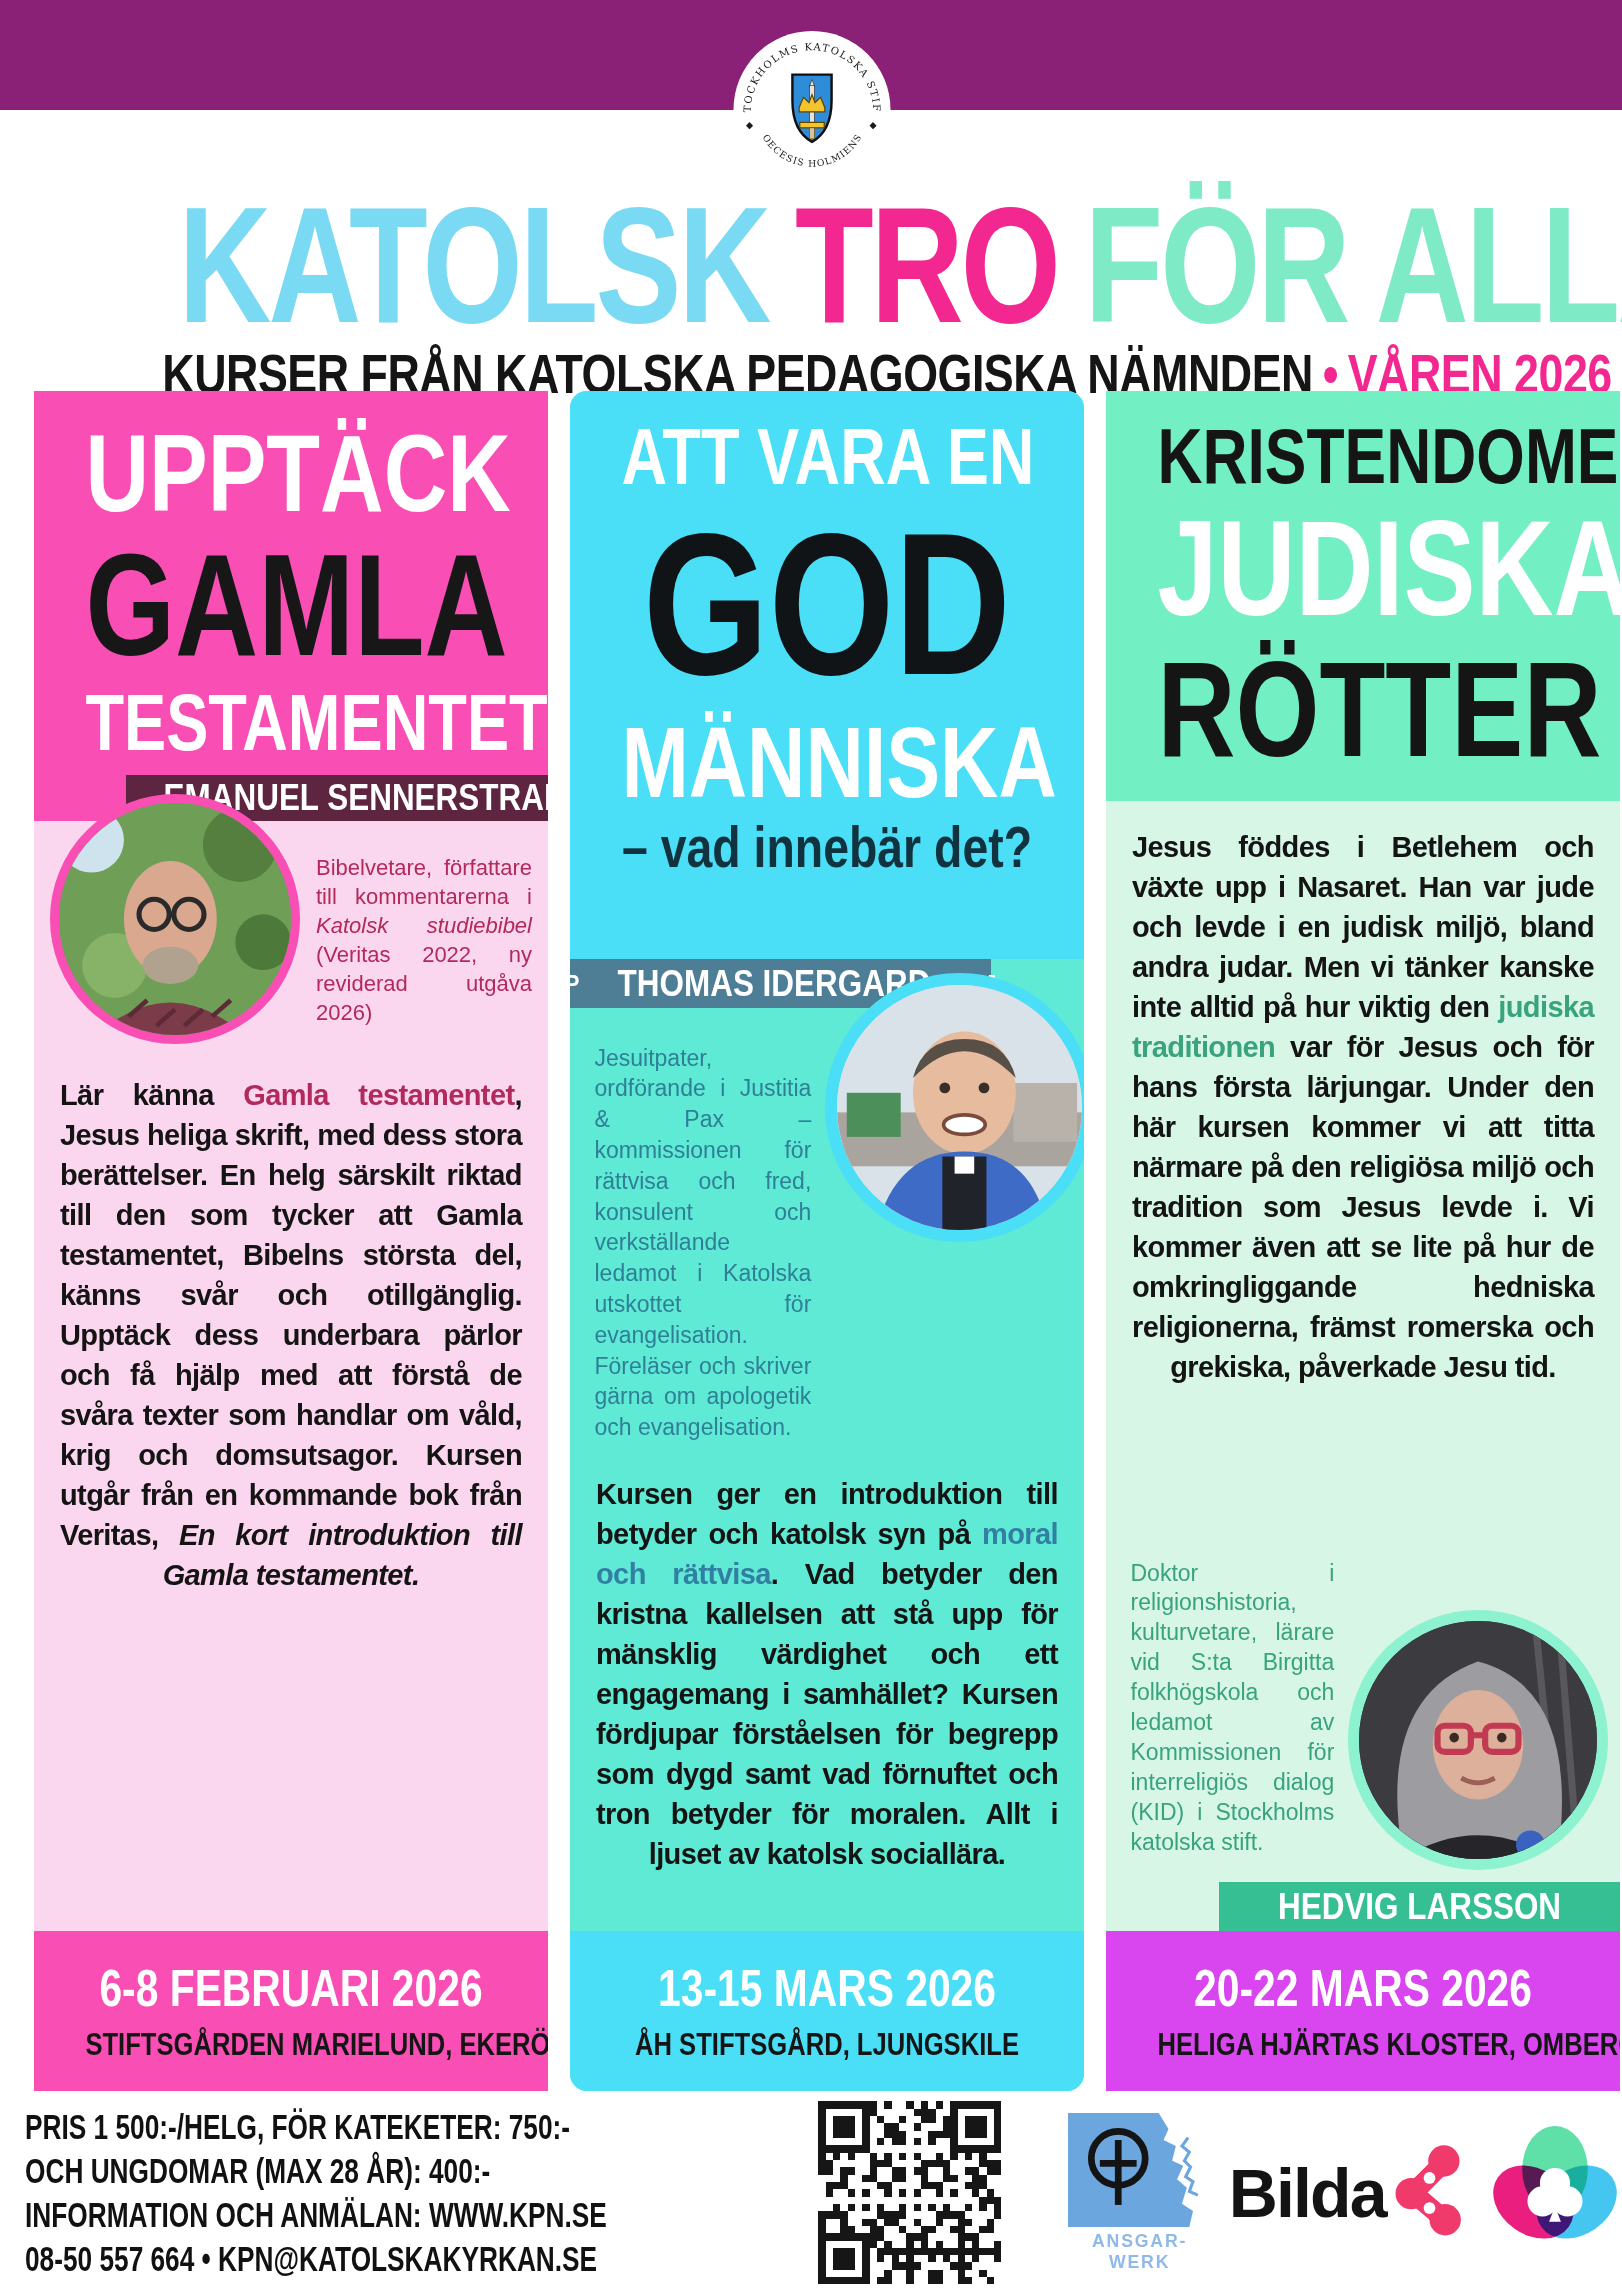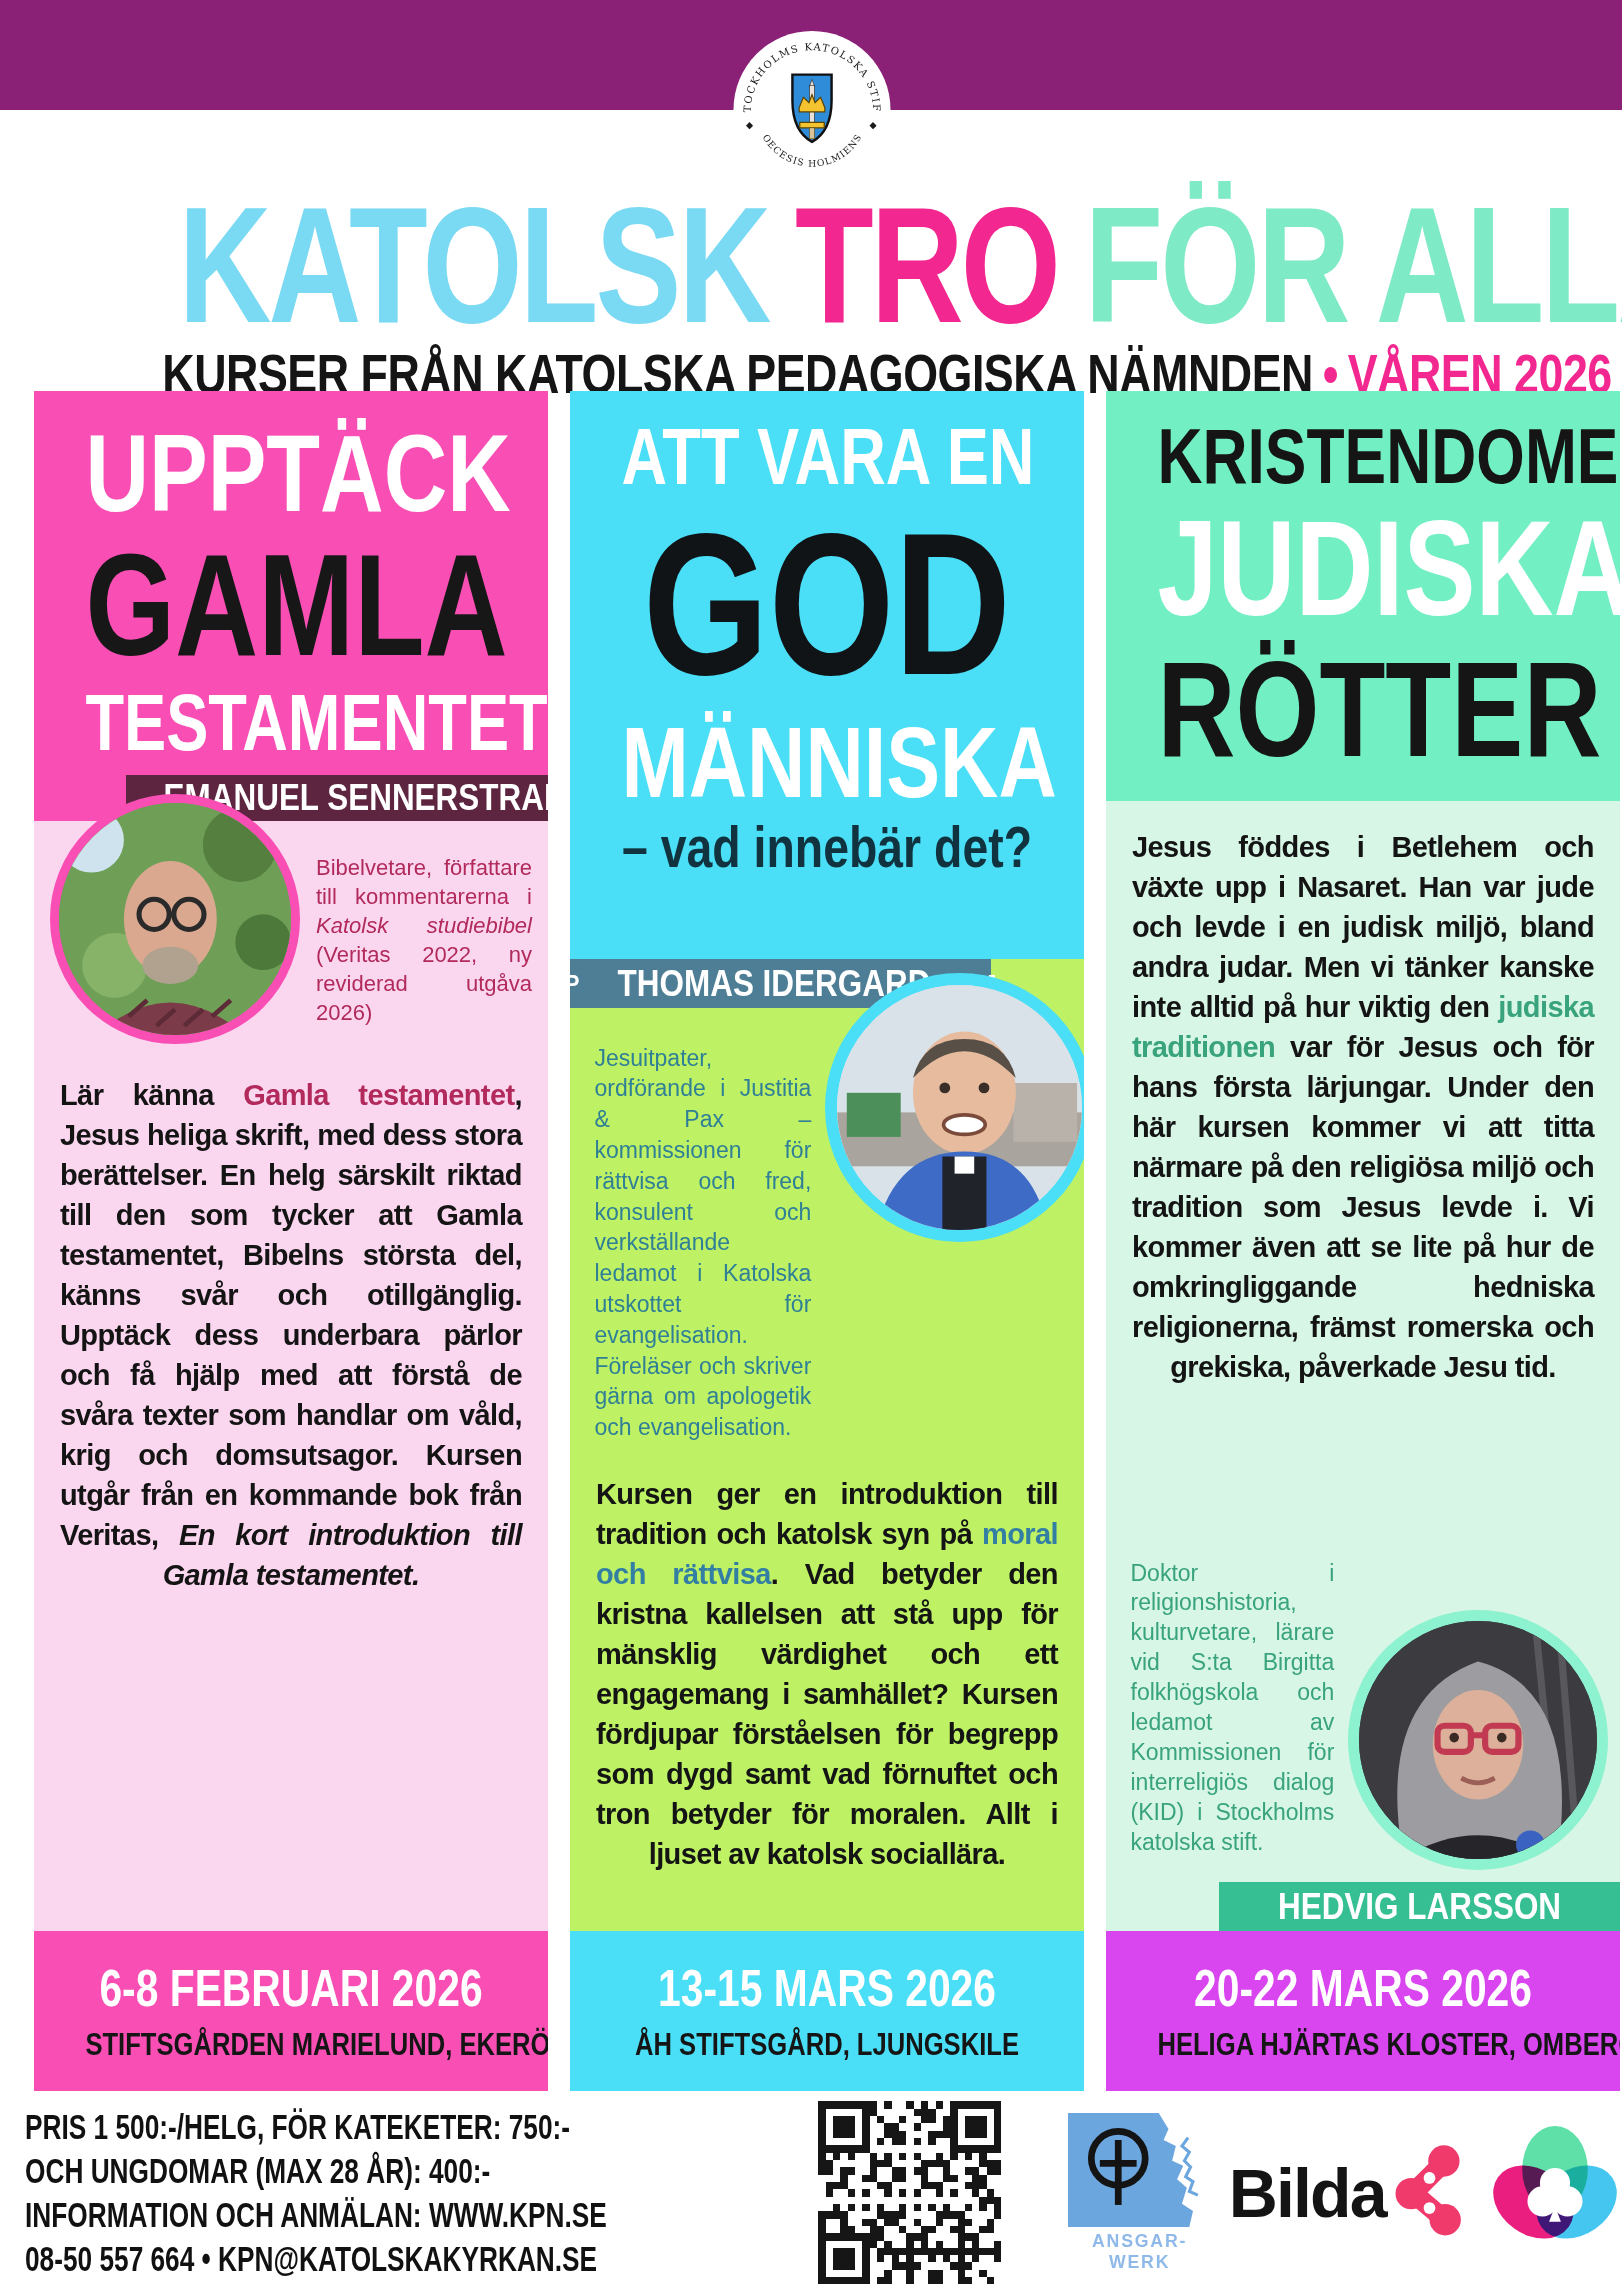--- a/index.html
+++ b/index.html
@@ -24,21 +24,21 @@
 
   
   .sqz{display:block;width:100%;text-align:center;white-space:nowrap;font-weight:bold;
        transform:scaleX(.8);transform-origin:50% 50%;}
   .sqzL{display:block;white-space:nowrap;font-weight:bold;transform:scaleX(.75);transform-origin:0 50%;}
 
   
   .cols{position:absolute;top:391px;left:34px;width:1586px;height:1700px;display:flex;gap:22px;}
   .col{flex:1 1 0;display:flex;flex-direction:column;overflow:hidden;position:relative;}
   .col1{background:#FBD7EF;}
-  .col2{background:#bef264;}
+  .col2{background:#5eead4;border-radius:17px;}
   .col3{background:#D7F6E6;}
   .hdr{flex:0 0 auto;}
   .hdr1{background:#F94FB5;padding:22px 0 7.3px;}
   .hdr2{background:#4ADFF7;padding:22px 0 79px;}
   .hdr3{background:#72EFC3;padding:22px 0 18.3px;}
   .h-line{line-height:1.02;margin:3.7px 0;}
   .c1l1{font-size:110px;color:#fff;}
   .c1l2{font-size:144px;color:#171717;}
   .c1l3{font-size:79px;color:#fff;}
   .c2l1{font-size:79px;color:#fff;}
@@ -208,21 +208,21 @@
             <path d="M31,38 q21,-22 42,0 q-4,-16 -21,-16 q-17,0 -21,16 Z" fill="#584f47"></path>
             <circle cx="44" cy="42" r="2.2" fill="#3a2f28"></circle>
             <circle cx="60" cy="42" r="2.2" fill="#3a2f28"></circle>
             <ellipse cx="52" cy="57" rx="8.5" ry="4" fill="#ffffff" stroke="#7c4a3a" stroke-width="1.5"></ellipse>
             <path d="M16,100 q8,-32 36,-32 q28,0 34,32 Z" fill="#3d6bc6"></path>
             <rect x="43" y="70" width="18" height="30" fill="#20242a"></rect>
             <rect x="48" y="70" width="8" height="7" fill="#ffffff"></rect>
           </svg>
         </div>
       </div>
-      <div class="body"><span>Kursen ger en introduktion till tradition och katolsk syn på </span><span class="hl2">moral och rättvisa</span><span>. Vad betyder den kristna kallelsen att stå upp för mänsklig värdighet och ett engagemang i samhället? Kursen fördjupar förståelsen för begrepp som dygd samt vad förnuftet och tron betyder för moralen. Allt i ljuset av katolsk sociallära.</span></div>
+      <div class="body"><span>Kursen ger en introduktion till betyder och katolsk syn på </span><span class="hl2">moral och rättvisa</span><span>. Vad betyder den kristna kallelsen att stå upp för mänsklig värdighet och ett engagemang i samhället? Kursen fördjupar förståelsen för begrepp som dygd samt vad förnuftet och tron betyder för moralen. Allt i ljuset av katolsk sociallära.</span></div>
       <div class="datebar db2 mt-auto">
         <span class="sqz d1">13-15 MARS 2026</span>
         <span class="sqz d2">ÅH STIFTSGÅRD, LJUNGSKILE</span>
       </div>
     </div>
 
     <div class="col col3">
       <div class="hdr hdr3">
         <span class="sqz h-line c3l1">KRISTENDOMENS</span>
         <span class="sqz h-line c3l2">JUDISKA</span>

